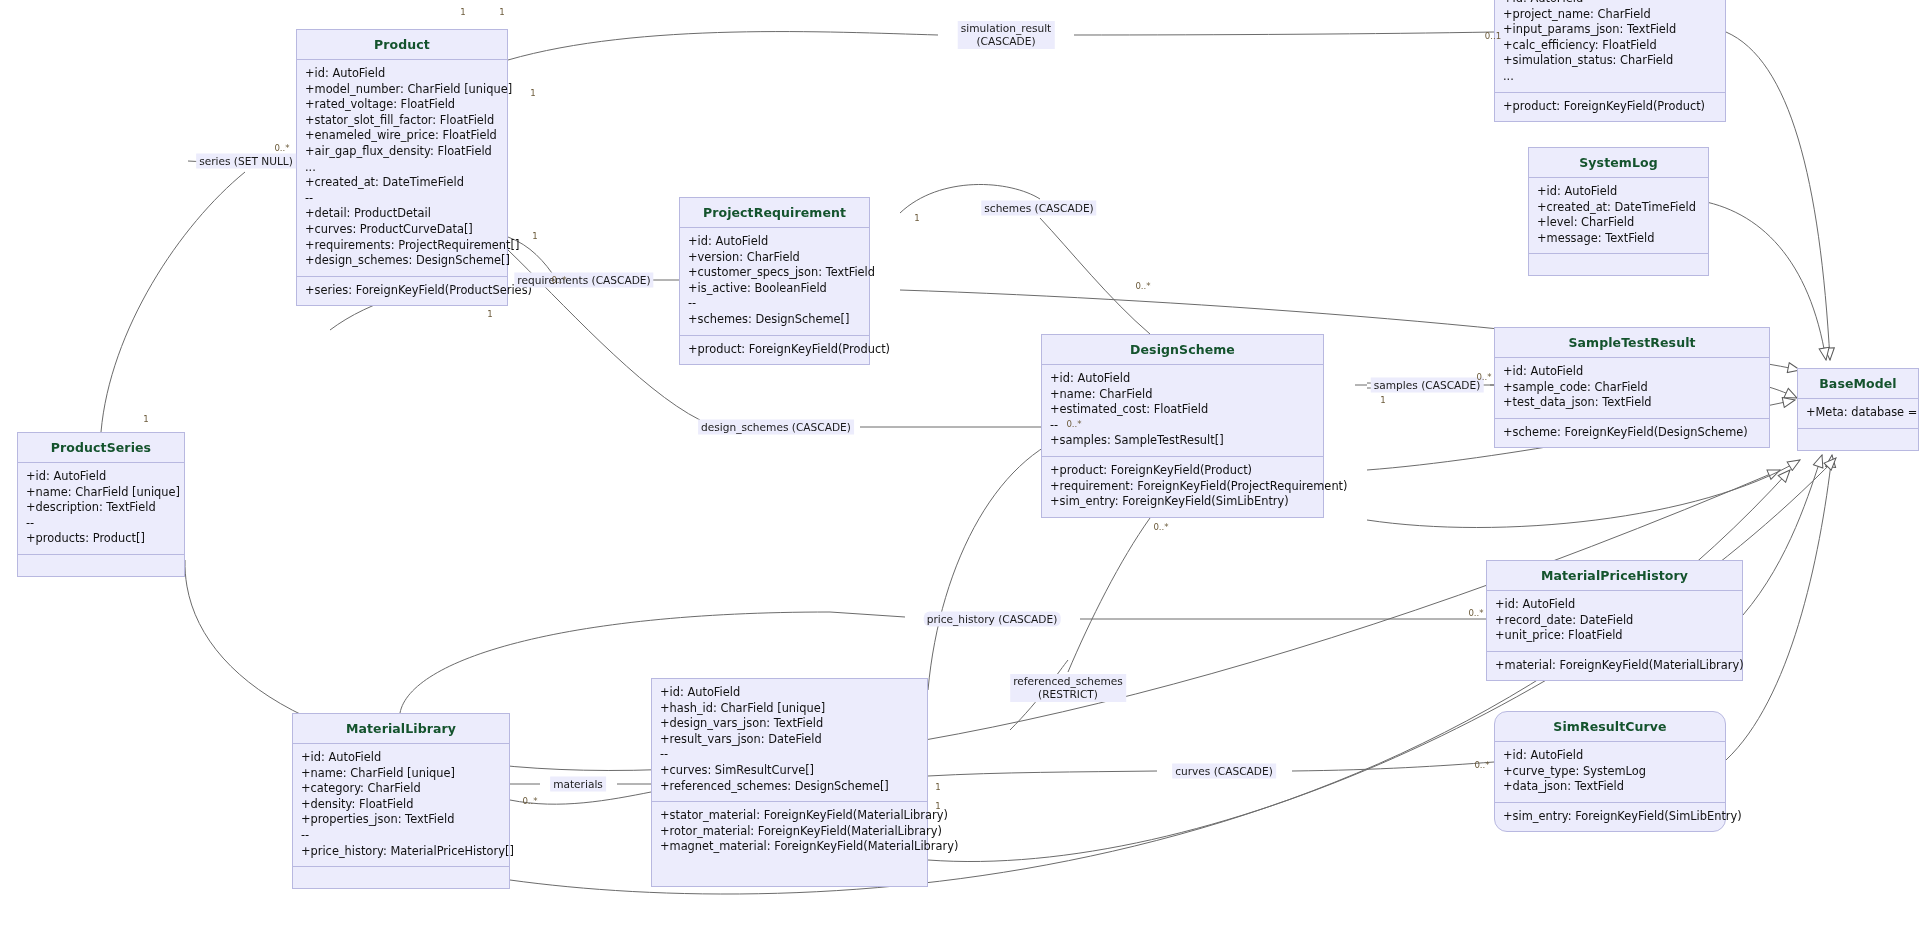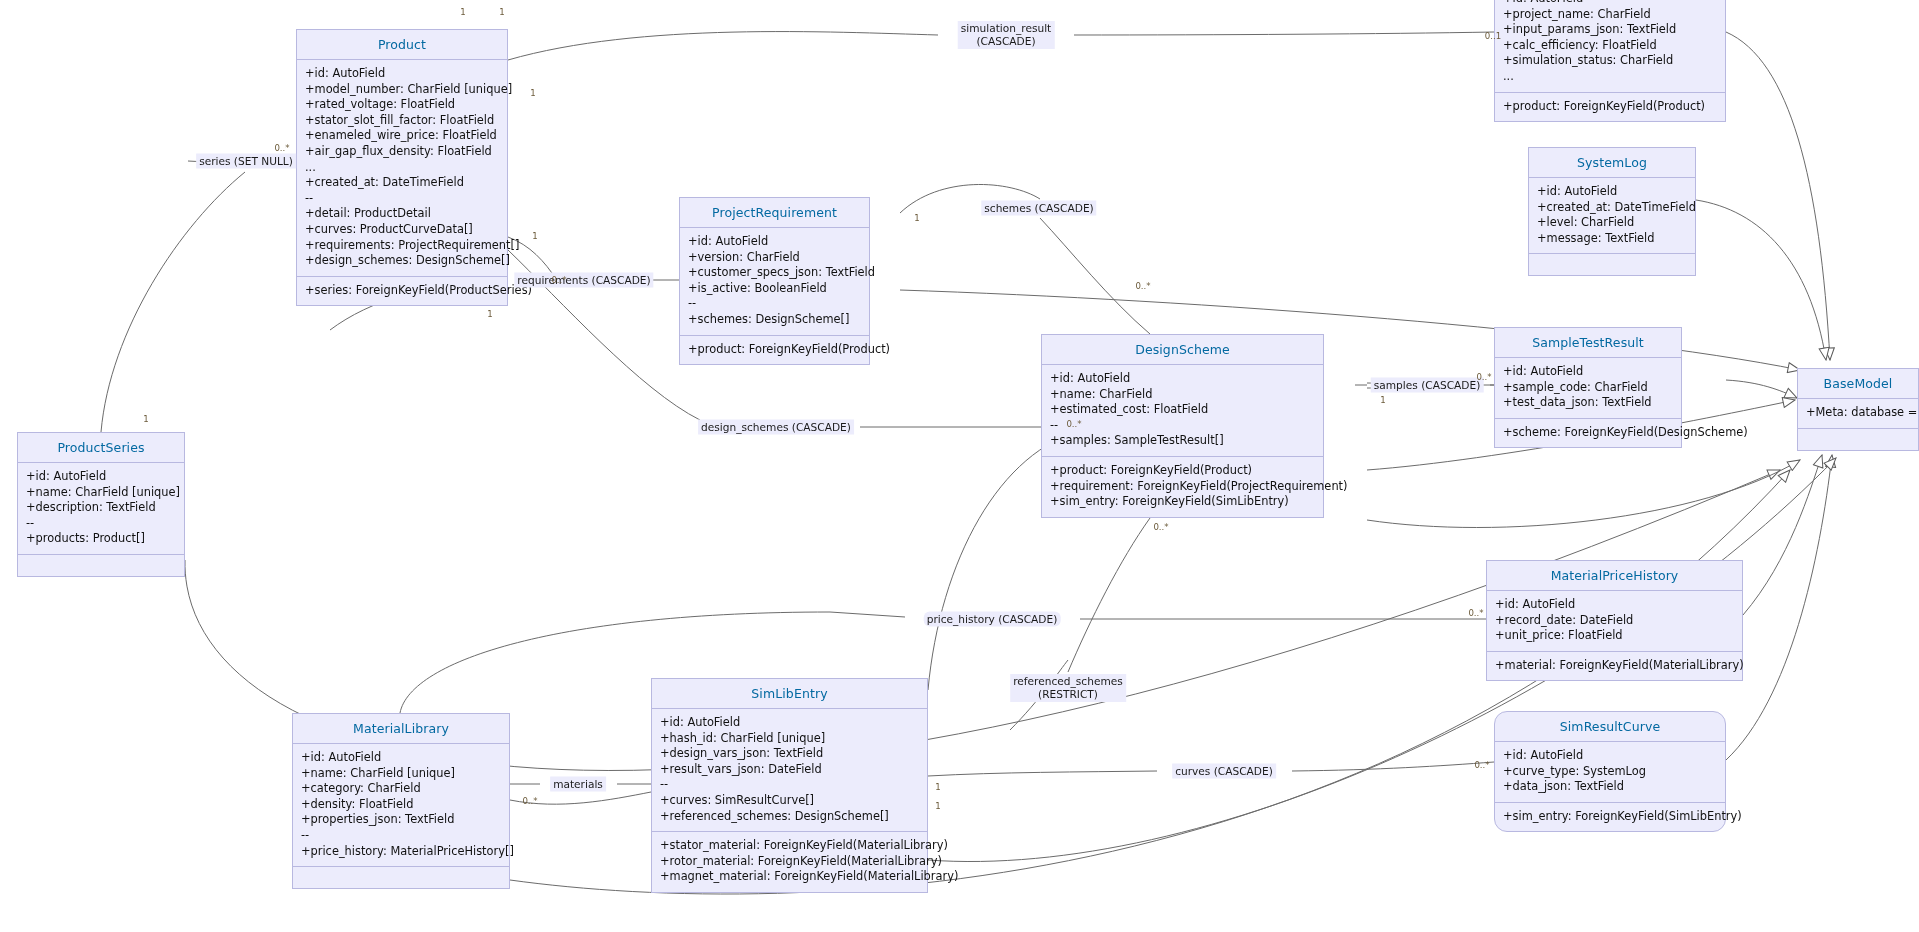--- a/index.html
+++ b/index.html
@@ -25,22 +25,22 @@
   .node {
     position: absolute;
     box-sizing: border-box;
     background: #ececfc;
     border: 1px solid #b8b8e0;
     z-index: 5;
   }
   .node-title {
     text-align: center;
     font-size: 12.5px;
-    font-weight: normal;
-    color: #0369a1;
+    font-weight: bold;
+    color: #14532d;
     padding: 7px 6px 7px 6px;
     border-bottom: 1px solid #b8b8e0;
     letter-spacing: 0.1px;
   }
   .node-section {
     padding: 6px 8px 7px 8px;
     border-bottom: 1px solid #b8b8e0;
   }
   .node-section:last-child {
     border-bottom: none;
@@ -170,21 +170,21 @@
         <div class="attr">--</div>
         <div class="attr">+detail: ProductDetail</div>
         <div class="attr">+curves: ProductCurveData[]</div>
         <div class="attr">+requirements: ProjectRequirement[]</div>
         <div class="attr">+design_schemes: DesignScheme[]</div>
       </div>
       <div class="node-section">
         <div class="attr">+series: ForeignKeyField(ProductSeries)</div>
       </div>
     </div>
-    <div class="node" style="left: 1528px; top: 147px; width: 168px; min-height: 114px;">
+    <div class="node" style="left: 1528px; top: 147px; width: 181px; min-height: 114px;">
       <div class="node-title">SystemLog</div>
       <div class="node-section">
         <div class="attr">+id: AutoField</div>
         <div class="attr">+created_at: DateTimeField</div>
         <div class="attr">+level: CharField</div>
         <div class="attr">+message: TextField</div>
       </div>
       <div class="node-section empty"></div>
     </div>
     <div class="node" style="left: 679px; top: 197px; width: 191px; min-height: 165px;">
@@ -194,21 +194,21 @@
         <div class="attr">+version: CharField</div>
         <div class="attr">+customer_specs_json: TextField</div>
         <div class="attr">+is_active: BooleanField</div>
         <div class="attr">--</div>
         <div class="attr">+schemes: DesignScheme[]</div>
       </div>
       <div class="node-section">
         <div class="attr">+product: ForeignKeyField(Product)</div>
       </div>
     </div>
-    <div class="node" style="left: 1494px; top: 327px; width: 188px; min-height: 110px;">
+    <div class="node" style="left: 1494px; top: 327px; width: 276px; min-height: 110px;">
       <div class="node-title">SampleTestResult</div>
       <div class="node-section">
         <div class="attr">+id: AutoField</div>
         <div class="attr">+sample_code: CharField</div>
         <div class="attr">+test_data_json: TextField</div>
       </div>
       <div class="node-section">
         <div class="attr">+scheme: ForeignKeyField(DesignScheme)</div>
       </div>
     </div>
@@ -250,21 +250,20 @@
       <div class="node-section">
         <div class="attr">+id: AutoField</div>
         <div class="attr">+record_date: DateField</div>
         <div class="attr">+unit_price: FloatField</div>
       </div>
       <div class="node-section">
         <div class="attr">+material: ForeignKeyField(MaterialLibrary)</div>
       </div>
     </div>
     <div class="node" style="left: 651px; top: 678px; width: 277px; min-height: 209px;">
-      <div class="node-title">SimLibEntry</div>
       <div class="node-section">
         <div class="attr">+id: AutoField</div>
         <div class="attr">+hash_id: CharField [unique]</div>
         <div class="attr">+design_vars_json: TextField</div>
         <div class="attr">+result_vars_json: DateField</div>
         <div class="attr">--</div>
         <div class="attr">+curves: SimResultCurve[]</div>
         <div class="attr">+referenced_schemes: DesignScheme[]</div>
       </div>
       <div class="node-section">

